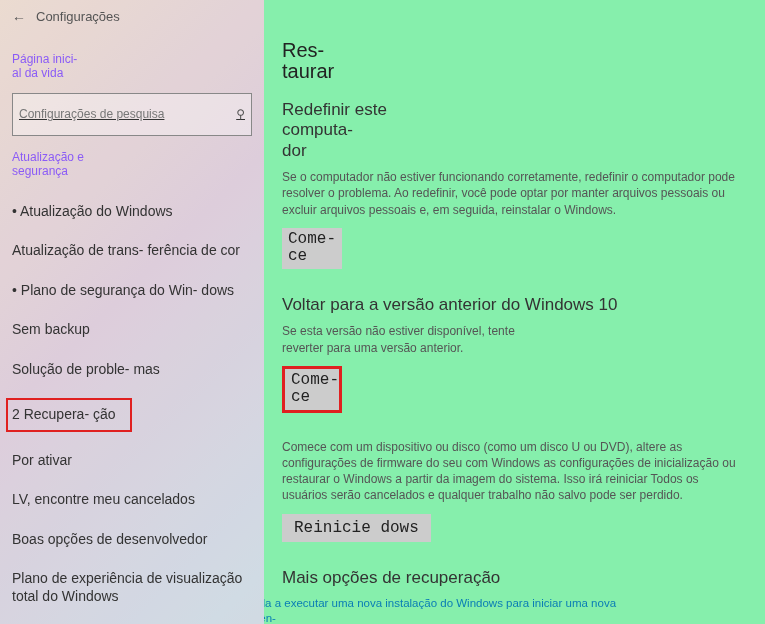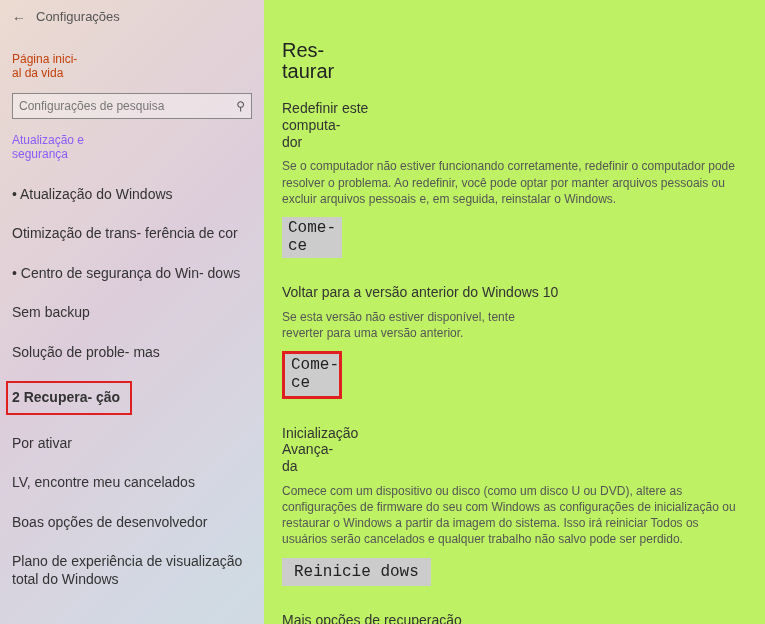--- a/index.html
+++ b/index.html
@@ -27,33 +27,34 @@
     color: #555;
     font-size: 13px;
     margin-bottom: 28px;
   }
   .back-arrow {
     font-size: 14px;
     color: #555;
     cursor: pointer;
   }
   .home-title {
-    color: #c2410c;
+    color: #8b5cf6;
     font-size: 12px;
     line-height: 1.2;
     margin-bottom: 12px;
   }
   .search-box {
     display: flex;
     align-items: center;
     border: 1px solid #888;
     background: rgba(255,255,255,0.35);
-    height: 26px;
+    height: 43px;
     padding: 0 6px;
     margin-bottom: 14px;
+    text-decoration: underline;
   }
   .search-box input {
     flex: 1;
     border: none;
     background: transparent;
     font-size: 12px;
     color: #666;
     outline: none;
   }
   .search-box input::placeholder { color: #777; }
@@ -76,39 +77,38 @@
     cursor: pointer;
   }
   .nav-item.bullet::before {
     content: "• ";
   }
   .nav-item.selected {
     border: 2px solid #e02020;
     padding: 6px 4px;
     margin-left: -6px;
     margin-right: 120px;
-    font-weight: bold;
   }
   .content {
     flex: 1;
-    background: #bef264;
+    background: #86efac;
     padding: 40px 18px 18px 18px;
     position: relative;
     overflow: hidden;
   }
   h1.main-title {
     font-weight: 400;
     font-size: 20px;
     color: #222;
     line-height: 1.05;
     margin-bottom: 18px;
     width: 60px;
   }
   .section-title {
-    font-size: 14px;
+    font-size: 17px;
     color: #333;
     margin-bottom: 8px;
     line-height: 1.2;
   }
   .section-desc {
     font-size: 12px;
     color: #555;
     line-height: 1.35;
     margin-bottom: 10px;
     max-width: 470px;
@@ -159,23 +159,23 @@
   <div class="search-box">
     <input type="text" placeholder="Configurações de pesquisa" style="">
     <span class="search-icon">⚲</span>
   </div>
 
   <div class="group-title" style="white-space: pre-line;">Atualização e
 segurança</div>
 
   <div id="nav-list">
       <div class="nav-item bullet">Atualização do Windows</div>
-      <div class="nav-item">Otimização de trans-
+      <div class="nav-item">Atualização de trans-
 ferência de cor</div>
-      <div class="nav-item bullet">Centro de segurança do Win-
+      <div class="nav-item bullet">Plano de segurança do Win-
 dows</div>
       <div class="nav-item">Sem backup</div>
       <div class="nav-item">Solução de proble-
 mas</div>
       <div class="nav-item selected">2 Recupera-
 ção</div>
       <div class="nav-item">Por ativar</div>
       <div class="nav-item">LV, encontre meu cancelados</div>
       <div class="nav-item">Boas opções de desenvolvedor</div>
       <div class="nav-item">Plano de experiência de visualização total do Windows</div>
@@ -195,22 +195,20 @@
   </div>
 
   <div class="section">
     <div class="section-title">Voltar para a versão anterior do Windows 10</div>
     <div class="section-desc narrow">Se esta versão não estiver disponível, tente reverter para uma versão anterior.</div>
     <button class="btn btn-narrow btn-highlight" style="white-space: pre-line;">Come-
 ce</button>
   </div>
 
   <div class="section">
-    <div class="section-title" style="max-width: 120px; white-space: pre-line;">Inicialização Avança-
-da</div>
     <div class="section-desc" style="max-width:600px;">Comece com um dispositivo ou disco (como um disco U ou DVD), altere as configurações de firmware do seu com Windows as configurações de inicialização ou restaurar o Windows a partir da imagem do sistema. Isso irá reiniciar Todos os usuários serão cancelados e qualquer trabalho não salvo pode ser perdido.</div>
     <button class="btn">Reinicie dows</button>
   </div>
 
   <div class="section">
     <div class="section-title">Mais opções de recuperação</div>
     <a class="link" style="white-space: pre-line;">Aprenda a executar uma nova instalação do Windows para iniciar uma nova experiên-
 cia</a>
   </div>
 </div>

